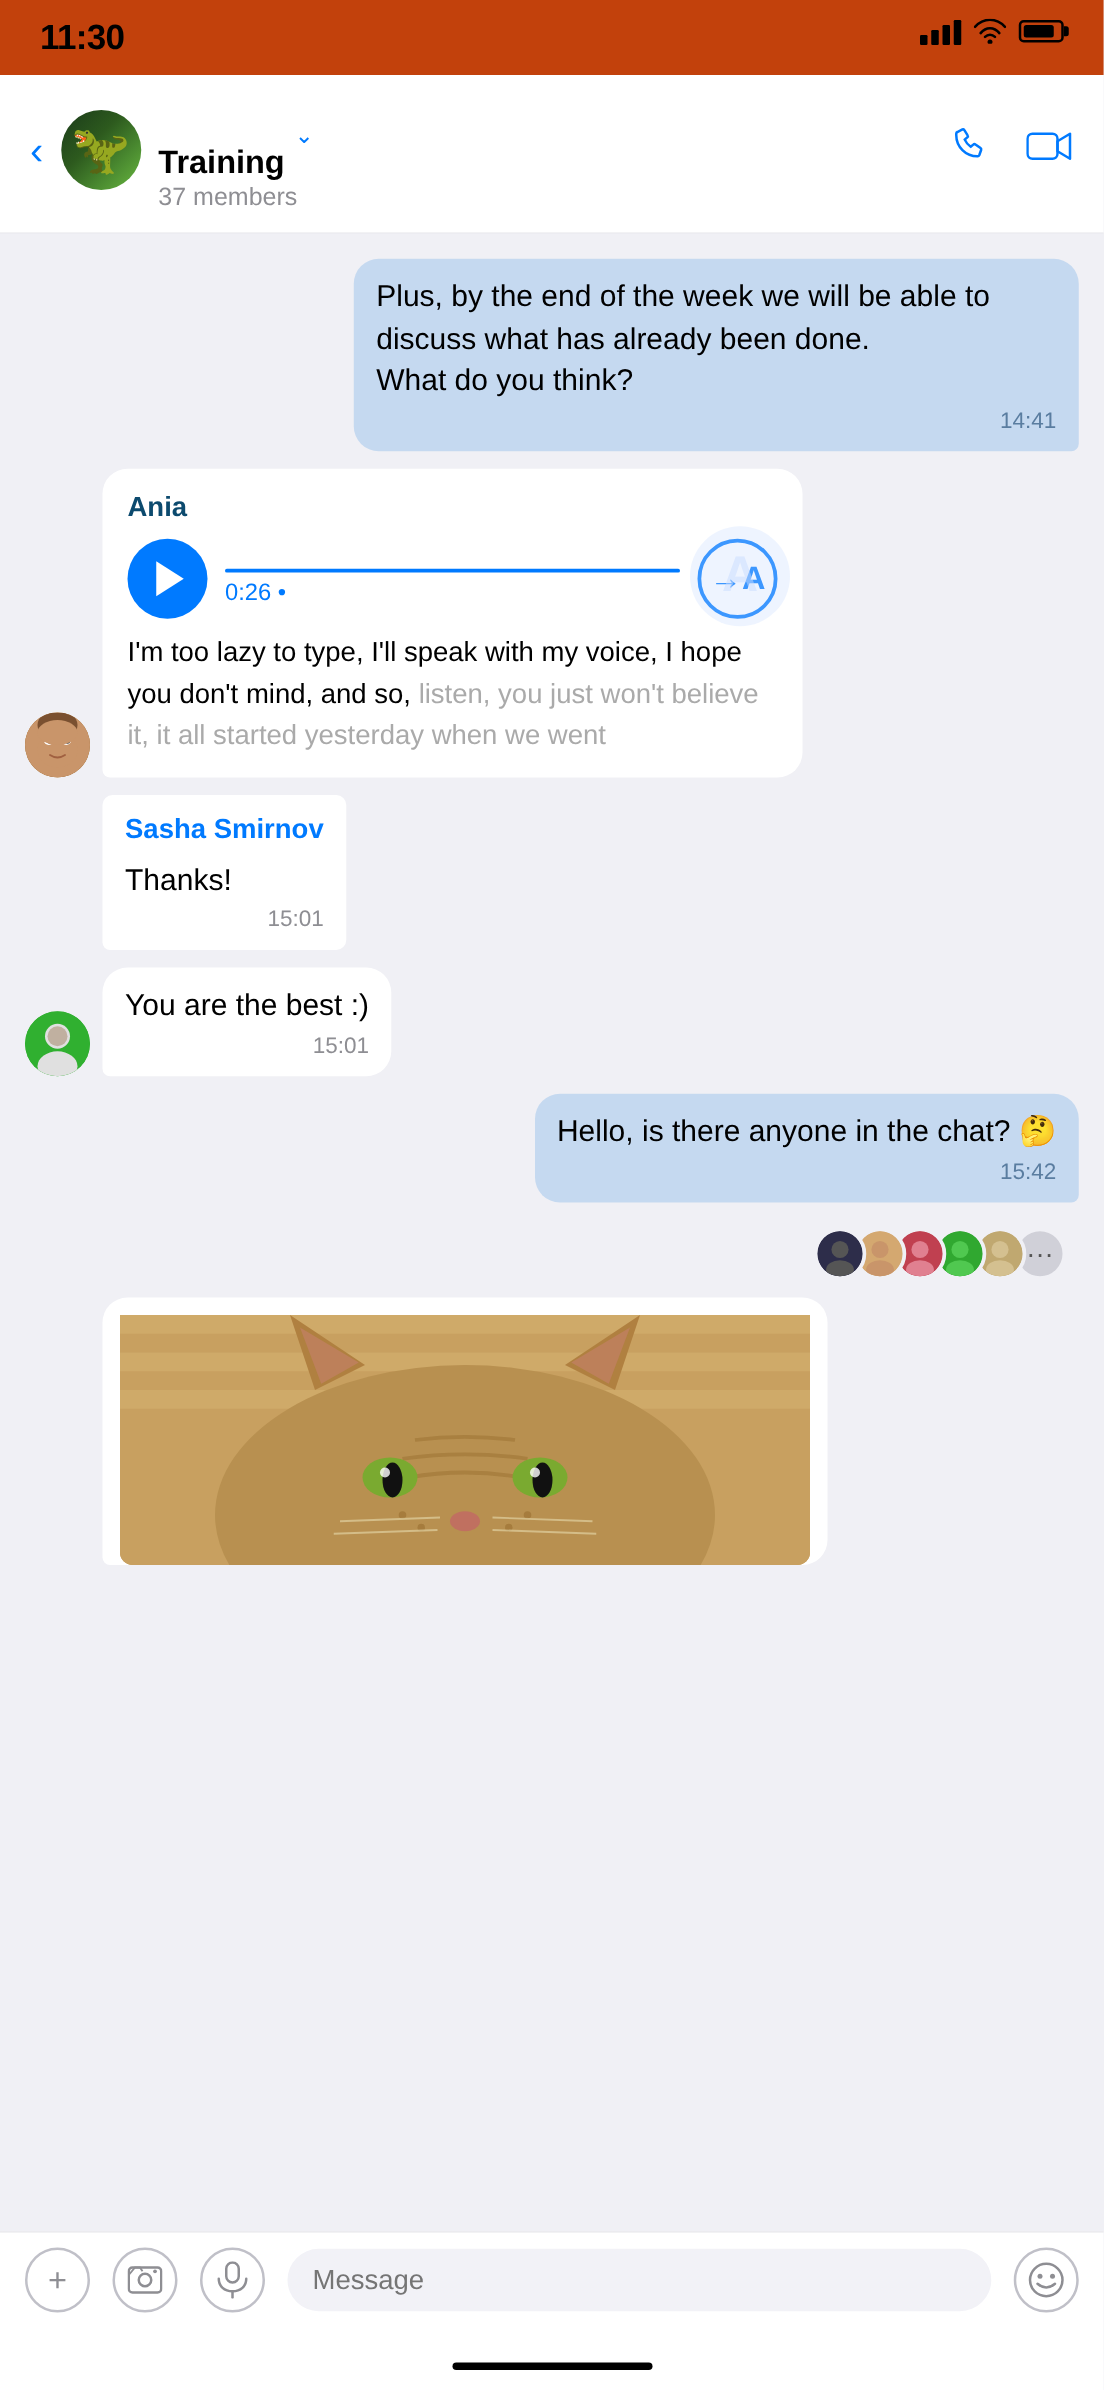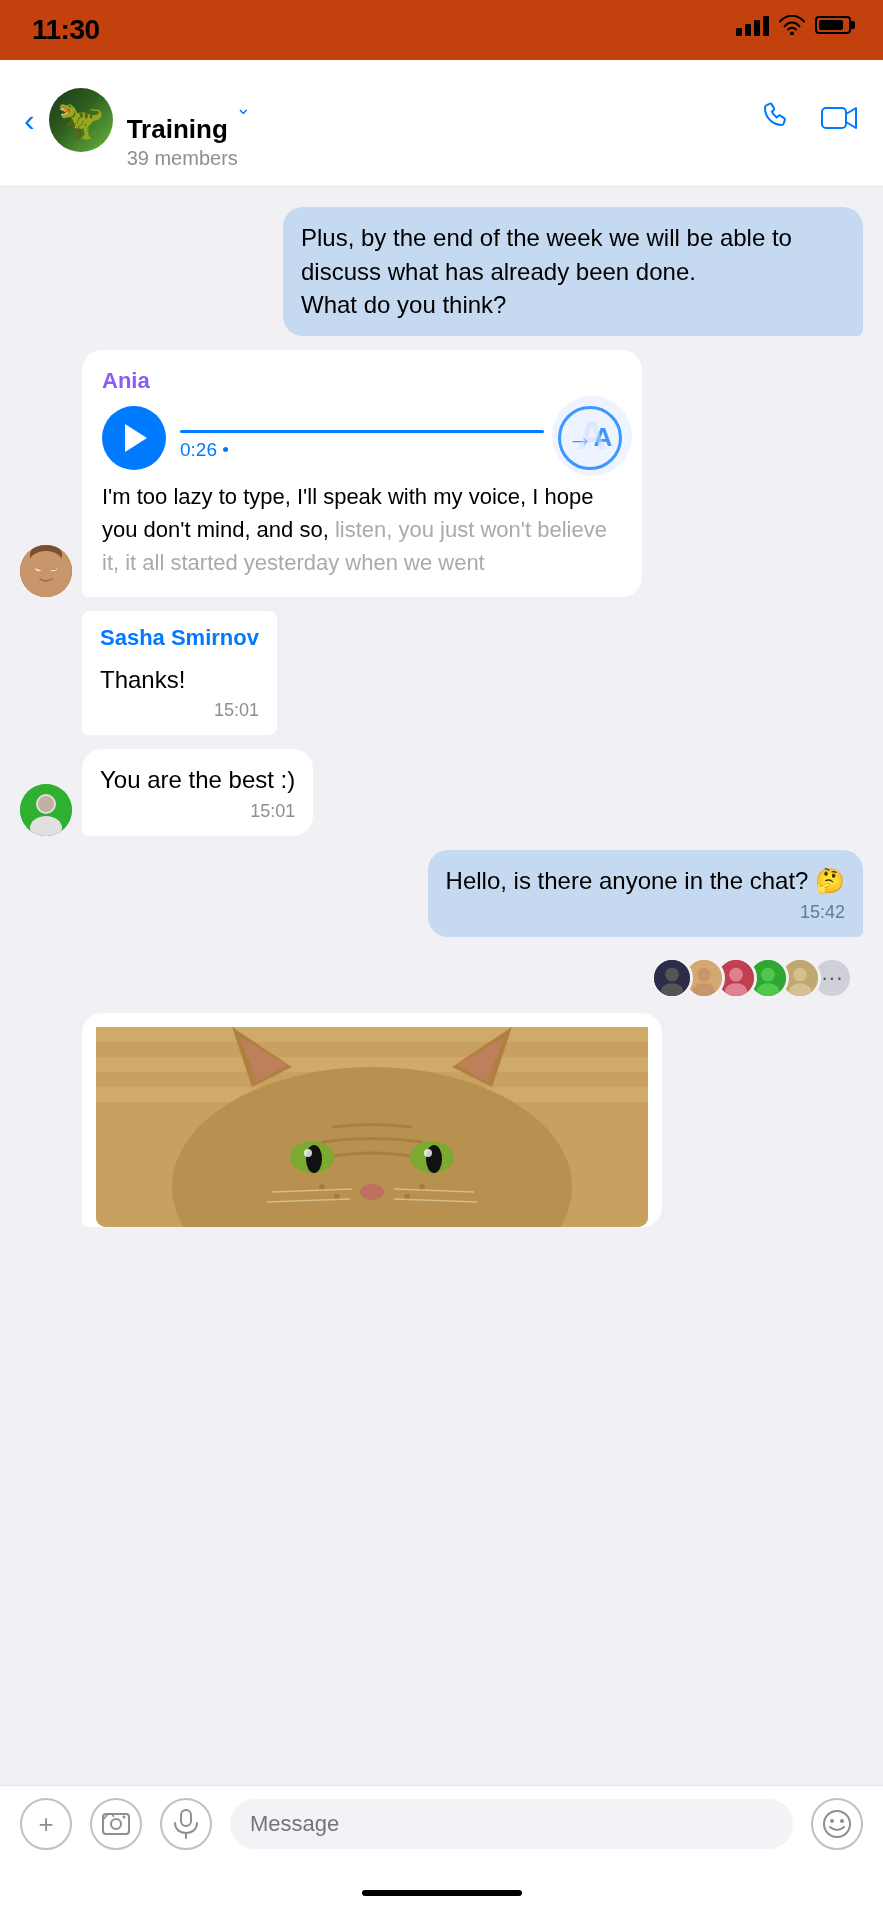--- a/index.html
+++ b/index.html
@@ -217,21 +217,21 @@
       border-radius: 20px;
       border-bottom-left-radius: 6px;
       padding: 18px 20px;
       max-width: 560px;
     }
     .sender-name {
       font-size: 22px;
       font-weight: 700;
       margin-bottom: 12px;
     }
-    .sender-name.ania { color: #8b5cf6; }
+    .sender-name.ania { color: #0c4a6e; }
     .sender-name.sasha { color: #007aff; }
     .sender-name.natalya { color: #ff9500; }
 
     .voice-row {
       display: flex;
       align-items: center;
       gap: 14px;
       margin-bottom: 10px;
       position: relative;
     }
@@ -501,21 +501,21 @@
 <div class="nav-header">
   <span class="back-btn">‹</span>
   <div class="group-avatar">
     <span class="dino-emoji">🦖</span>
   </div>
   <div class="group-info">
     <div class="group-name-row">
       <span class="group-name">Training</span>
       <span class="dropdown-arrow">⌄</span>
     </div>
-    <div class="group-members">39 members</div>
+    <div class="group-members">37 members</div>
   </div>
   <div class="nav-actions">
     <span class="nav-icon-btn">
       <svg width="34" height="34" viewBox="0 0 34 34" fill="none">
         <path d="M6 8c0-.6.4-1.2.9-1.4l4-2a1.4 1.4 0 0 1 1.6.5l2.5 4a1.4 1.4 0 0 1-.2 1.8l-2 1.8c1 2.3 2.7 4.3 4.8 5.7l2-1.7a1.4 1.4 0 0 1 1.8-.1l4 2.8c.5.4.7 1 .5 1.6l-1.5 4.2A1.4 1.4 0 0 1 23 26C13.5 26 6 18.5 6 9v-1z" stroke="#007aff" stroke-width="2" fill="none"></path>
       </svg>
     </span>
     <span class="nav-icon-btn">
       <svg width="38" height="28" viewBox="0 0 38 28" fill="none">
         <rect x="1" y="4" width="24" height="20" rx="4" stroke="#007aff" stroke-width="2" fill="none"></rect>
@@ -523,20 +523,21 @@
       </svg>
     </span>
   </div>
 </div>
 
 <div class="chat-area">
 
   <div class="msg-row outgoing">
     <div class="bubble outgoing-bubble">
       <div class="bubble-text">Plus, by the end of the week we will be able to discuss what has already been done.<br>What do you think?</div>
+      <div class="bubble-meta">14:41</div>
     </div>
   </div>
 
   <div class="ania-row">
     <div class="ania-avatar">
       <div class="ania-face">
         
         <svg width="52" height="52" viewBox="0 0 52 52" fill="none">
           <circle cx="26" cy="26" r="26" fill="#c9956a"></circle>
           <ellipse cx="26" cy="30" rx="16" ry="14" fill="#c9956a"></ellipse>

